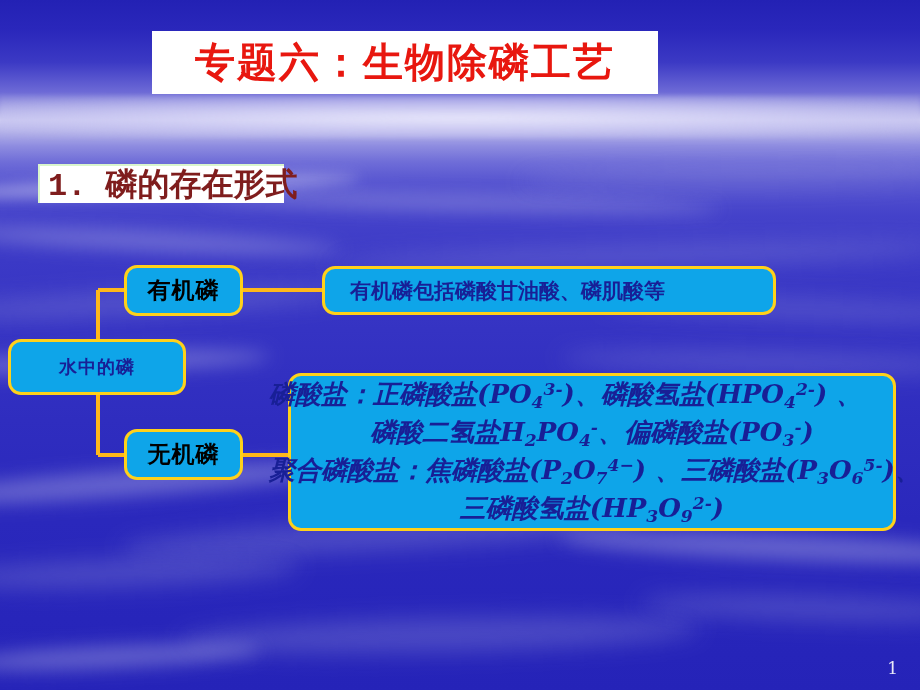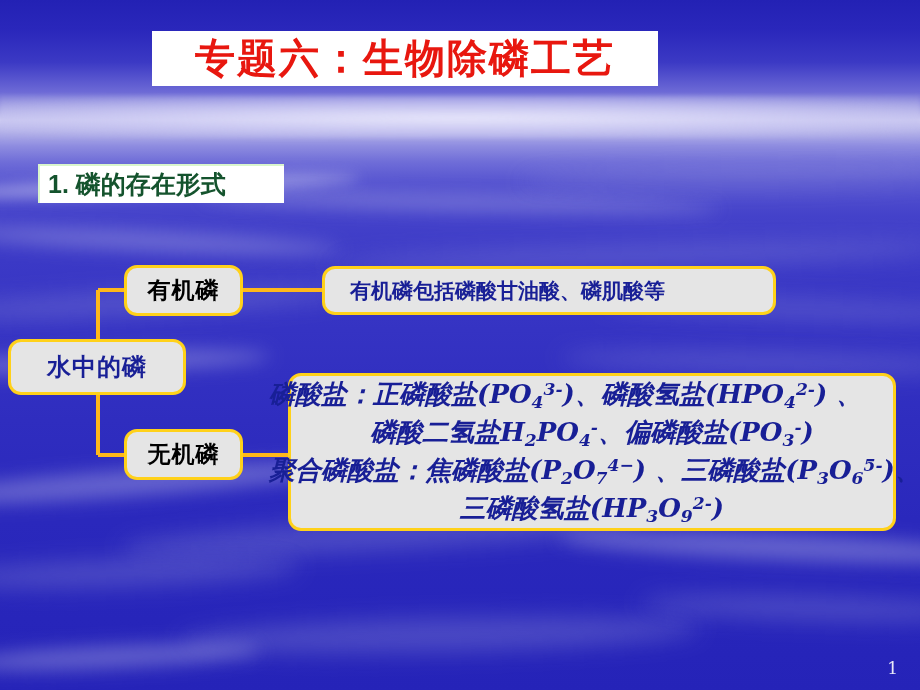--- a/index.html
+++ b/index.html
@@ -61,21 +61,21 @@
   }
   .streak.soft { background: rgba(190,188,232,0.40); filter: blur(9px); }
   .streak.faint { background: rgba(170,168,224,0.28); filter: blur(11px); }
 
   
   #title-box {
     position: absolute;
     left: 152px;
     top: 31px;
     width: 506px;
-    height: 55px;
+    height: 63px;
     background: #ffffff;
     display: flex;
     align-items: center;
     justify-content: center;
   }
   #title-text {
     color: #e8170f;
     font-size: 40px;
     font-weight: bold;
     letter-spacing: 2px;
@@ -92,54 +92,54 @@
     height: 39px;
     background: #ffffff;
     border-top: 2px solid #d9f5cc;
     border-left: 2px solid #d9f5cc;
     display: flex;
     align-items: center;
     padding-left: 8px;
     box-sizing: border-box;
   }
   #section-text {
-    color: #14532d;
-    font-size: 25px;
-    font-weight: bold;
-    font-family: Liberation Sans, sans-serif;
+    color: #7f1d1d;
+    font-size: 32px;
+    font-weight: bold;
+    font-family: Liberation Mono, monospace;
     white-space: nowrap;
   }
 
   
   #connectors {
     position: absolute;
     left: 0; top: 0;
     width: 920px; height: 690px;
     pointer-events: none;
   }
 
   
   .fbox {
     position: absolute;
-    background: #e5e5e5;
+    background: #0ea5e9;
     border: 3px solid #ffd11a;
     border-radius: 13px;
     box-sizing: border-box;
     display: flex;
     align-items: center;
     justify-content: center;
   }
   .fbox .lbl {
     font-family: "DejaVu Serif", "Liberation Serif", serif;
     font-weight: bold;
     white-space: nowrap;
   }
 
   #box-water  { left: 8px;   top: 339px; width: 178px; height: 56px; }
-  #box-water .lbl  { color: #181f96; font-size: 24px; letter-spacing: 1px; }
+  #box-water .lbl  { color: #181f96; font-size: 18px; letter-spacing: 1px; }
 
   #box-organic { left: 124px; top: 265px; width: 119px; height: 51px; }
   #box-organic .lbl { color: #000000; font-size: 23px; letter-spacing: 1px; }
 
   #box-inorganic { left: 124px; top: 429px; width: 119px; height: 51px; }
   #box-inorganic .lbl { color: #000000; font-size: 23px; letter-spacing: 1px; }
 
   #box-organic-detail {
     left: 322px; top: 266px; width: 454px; height: 49px;
     justify-content: flex-start;

